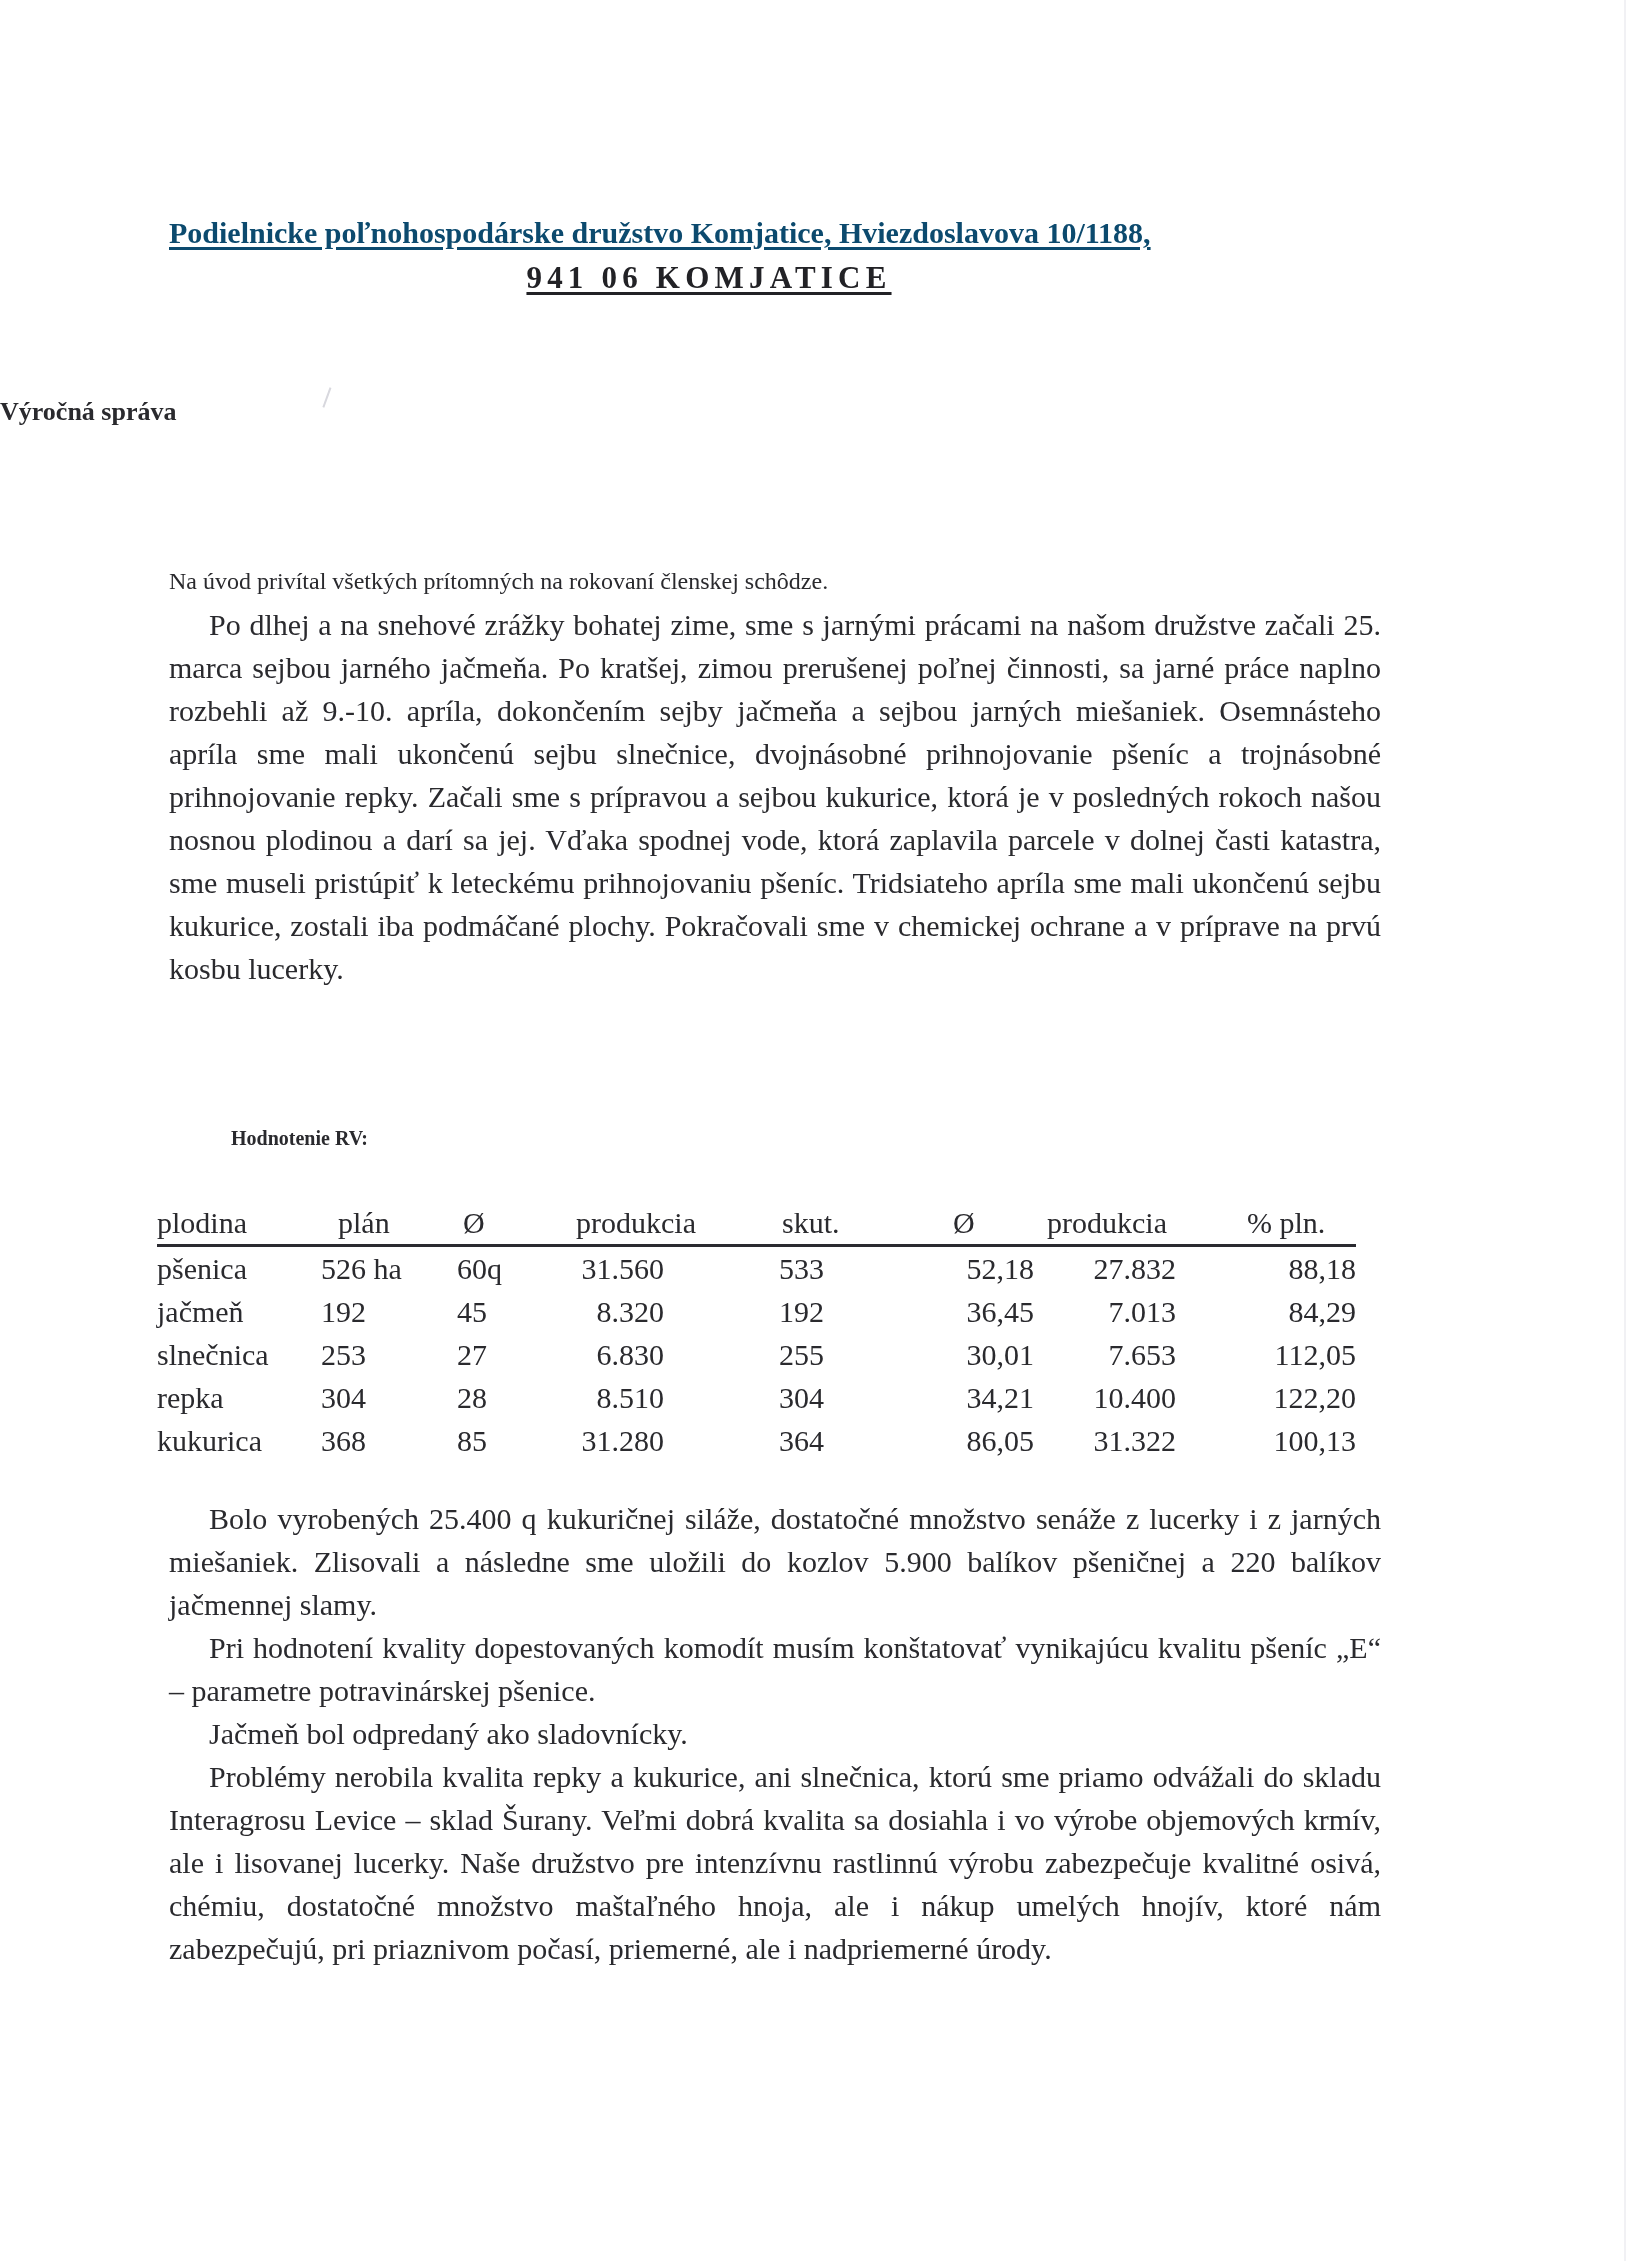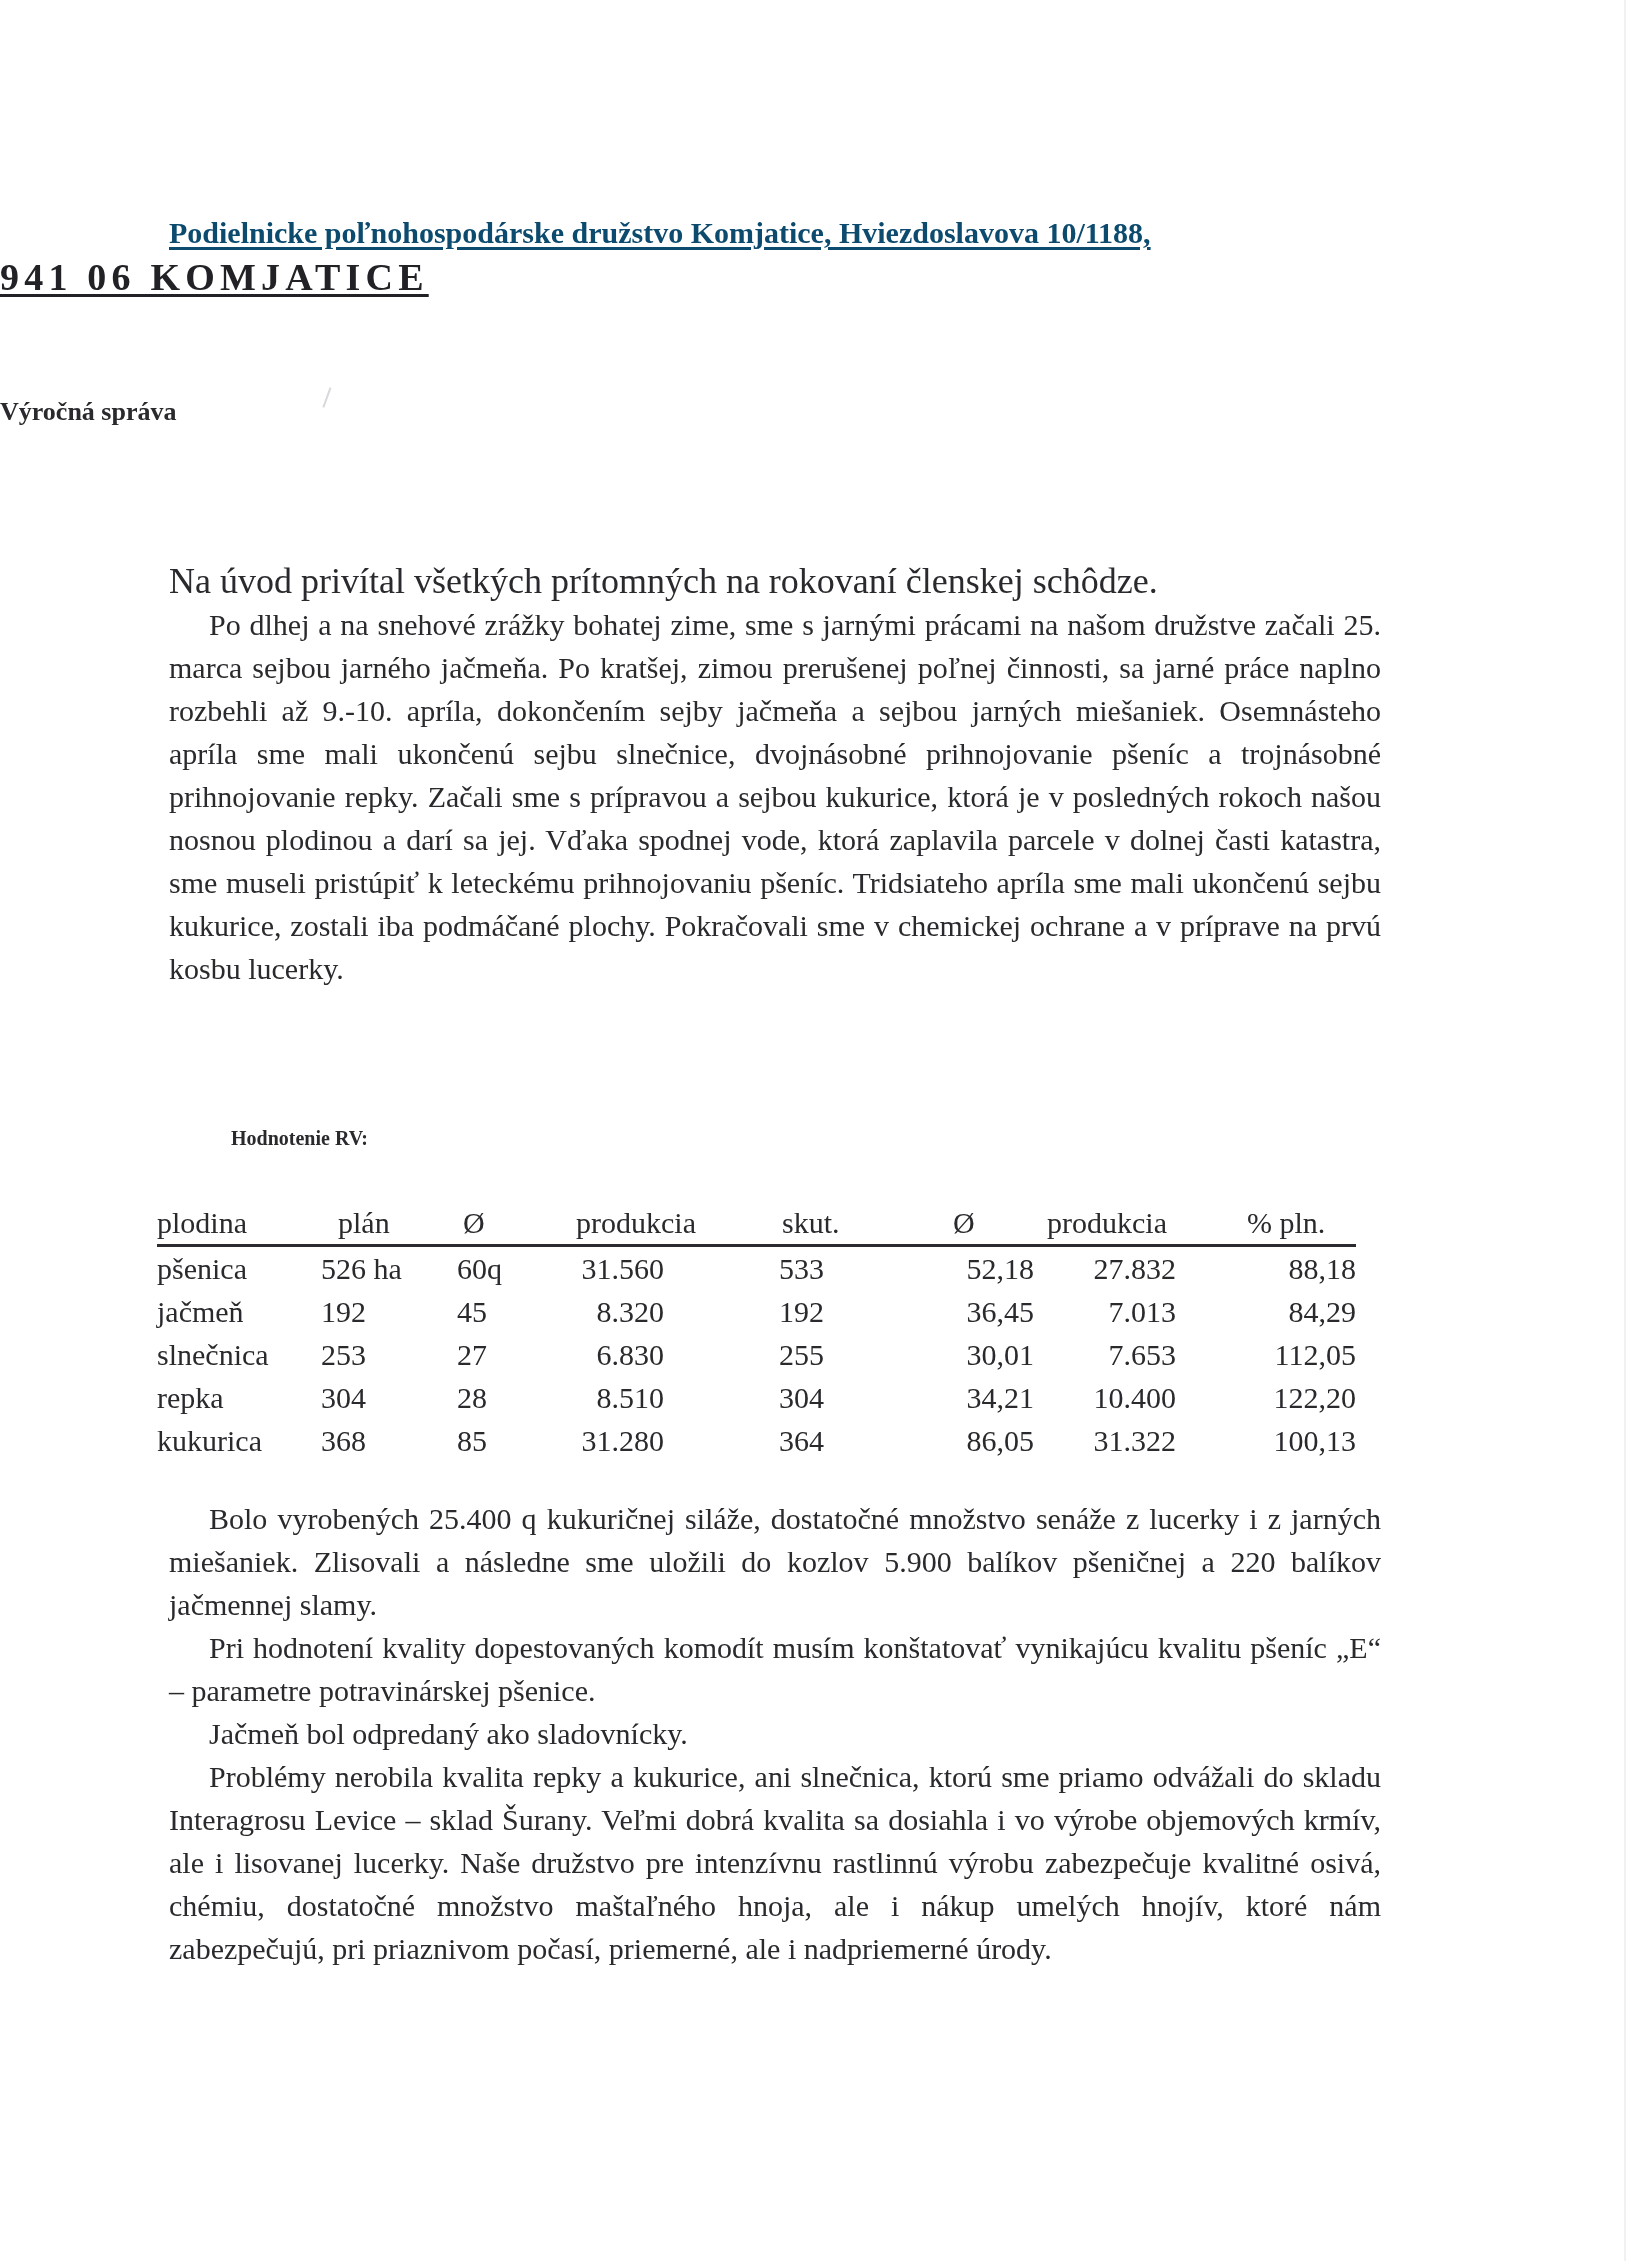--- a/index.html
+++ b/index.html
@@ -34,22 +34,23 @@
       text-decoration-thickness: 3.2px;
       text-underline-offset: 3.9px;
       white-space: nowrap;
       color: #0c4a6e;
     }
     .header-line2 {
       position: absolute;
       left: 0;
       width: 1418px;
       top: 258px;
-      font-weight: bold;
-      font-size: 38px;
+      text-align: center;
+      font-weight: bold;
+      font-size: 31px;
       line-height: 39px;
       text-decoration: underline;
       text-decoration-thickness: 3.2px;
       text-underline-offset: 3.9px;
       letter-spacing: 5.2px;
       color: #222226;
     }
     .doc-title {
       position: absolute;
       left: 0;
@@ -161,21 +162,21 @@
 
   <div class="scan-mark"></div>
   <div class="scan-edge"></div>
 
   <div class="header-line1">Podielnicke poľnohospodárske družstvo Komjatice, Hviezdoslavova 10/1188,</div>
   <div class="header-line2">941 06 KOMJATICE</div>
 
   <div class="doc-title">Výročná správa</div>
 
   <div class="body-text intro">
-    <p class="noindent" style="font-size:36px;">Na úvod privítal všetkých prítomných na rokovaní členskej schôdze.</p>
+    <p class="noindent" style="font-size:24px;">Na úvod privítal všetkých prítomných na rokovaní členskej schôdze.</p>
     <p class="indent">Po dlhej a na snehové zrážky bohatej zime, sme s jarnými prácami na našom družstve začali 25. marca sejbou jarného jačmeňa. Po kratšej, zimou prerušenej poľnej činnosti, sa jarné práce naplno rozbehli až 9.-10. apríla, dokončením sejby jačmeňa a sejbou jarných miešaniek. Osemnásteho apríla sme mali ukončenú sejbu slnečnice, dvojnásobné prihnojovanie pšeníc a trojnásobné prihnojovanie repky. Začali sme s prípravou a sejbou kukurice, ktorá je v posledných rokoch našou nosnou plodinou a darí sa jej. Vďaka spodnej vode, ktorá zaplavila parcele v dolnej časti katastra, sme museli pristúpiť k leteckému prihnojovaniu pšeníc. Tridsiateho apríla sme mali ukončenú sejbu kukurice, zostali iba podmáčané plochy. Pokračovali sme v chemickej ochrane a v príprave na prvú kosbu lucerky.</p>
   </div>
 
   <div class="section-heading">Hodnotenie RV:</div>
 
   <div class="rv-table">
     <div class="rv-header">
       <span class="cell c0">plodina</span>
       <span class="cell c1">plán</span>
       <span class="cell c2">Ø</span>

